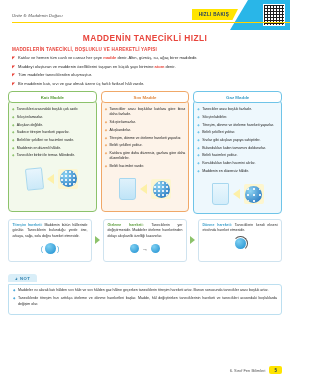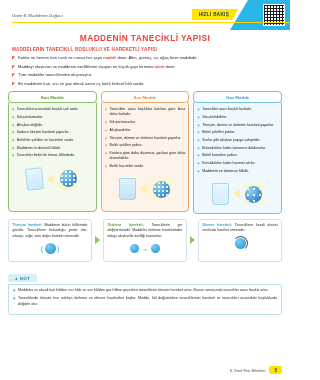--- a/index.html
+++ b/index.html
@@ -232,21 +232,21 @@
   <div class="header">
     <div class="hdr-corner"></div>
     <div class="qr">
         <div class="qr-inner"></div>
       </div>
     <div class="quick-badge">HIZLI BAKIŞ</div>
     <div class="breadcrumb">Ünite 6: Maddenin Doğası</div>
     <div class="hdr-rule"></div>
   </div>
 
-  <div class="main-title">MADDENİN TANECİKLİ YAPISI</div>
+  <div class="main-title">MADDENİN TANECİKLİ HIZLI</div>
   <div class="sub-title">MADDELERİN TANECİKLİ, BOŞLUKLU VE HAREKETLİ YAPISI</div>
 
   <div class="bullets">
     <div class="bullet">
       <span class="tri">◤</span>
       <span><span>Katılar ve hemen tüm canlı ve cansız her şeye </span><span class="hl-red">madde</span><span> denir. Altın, gümüş, su, ağaç birer maddedir.</span></span>
     </div>
     <div class="bullet">
       <span class="tri">◤</span>
       <span><span>Maddeyi oluşturan ve maddenin özelliklerini taşıyan en küçük yapı birimine </span><span class="hl-red">atom</span><span> denir.</span></span>

